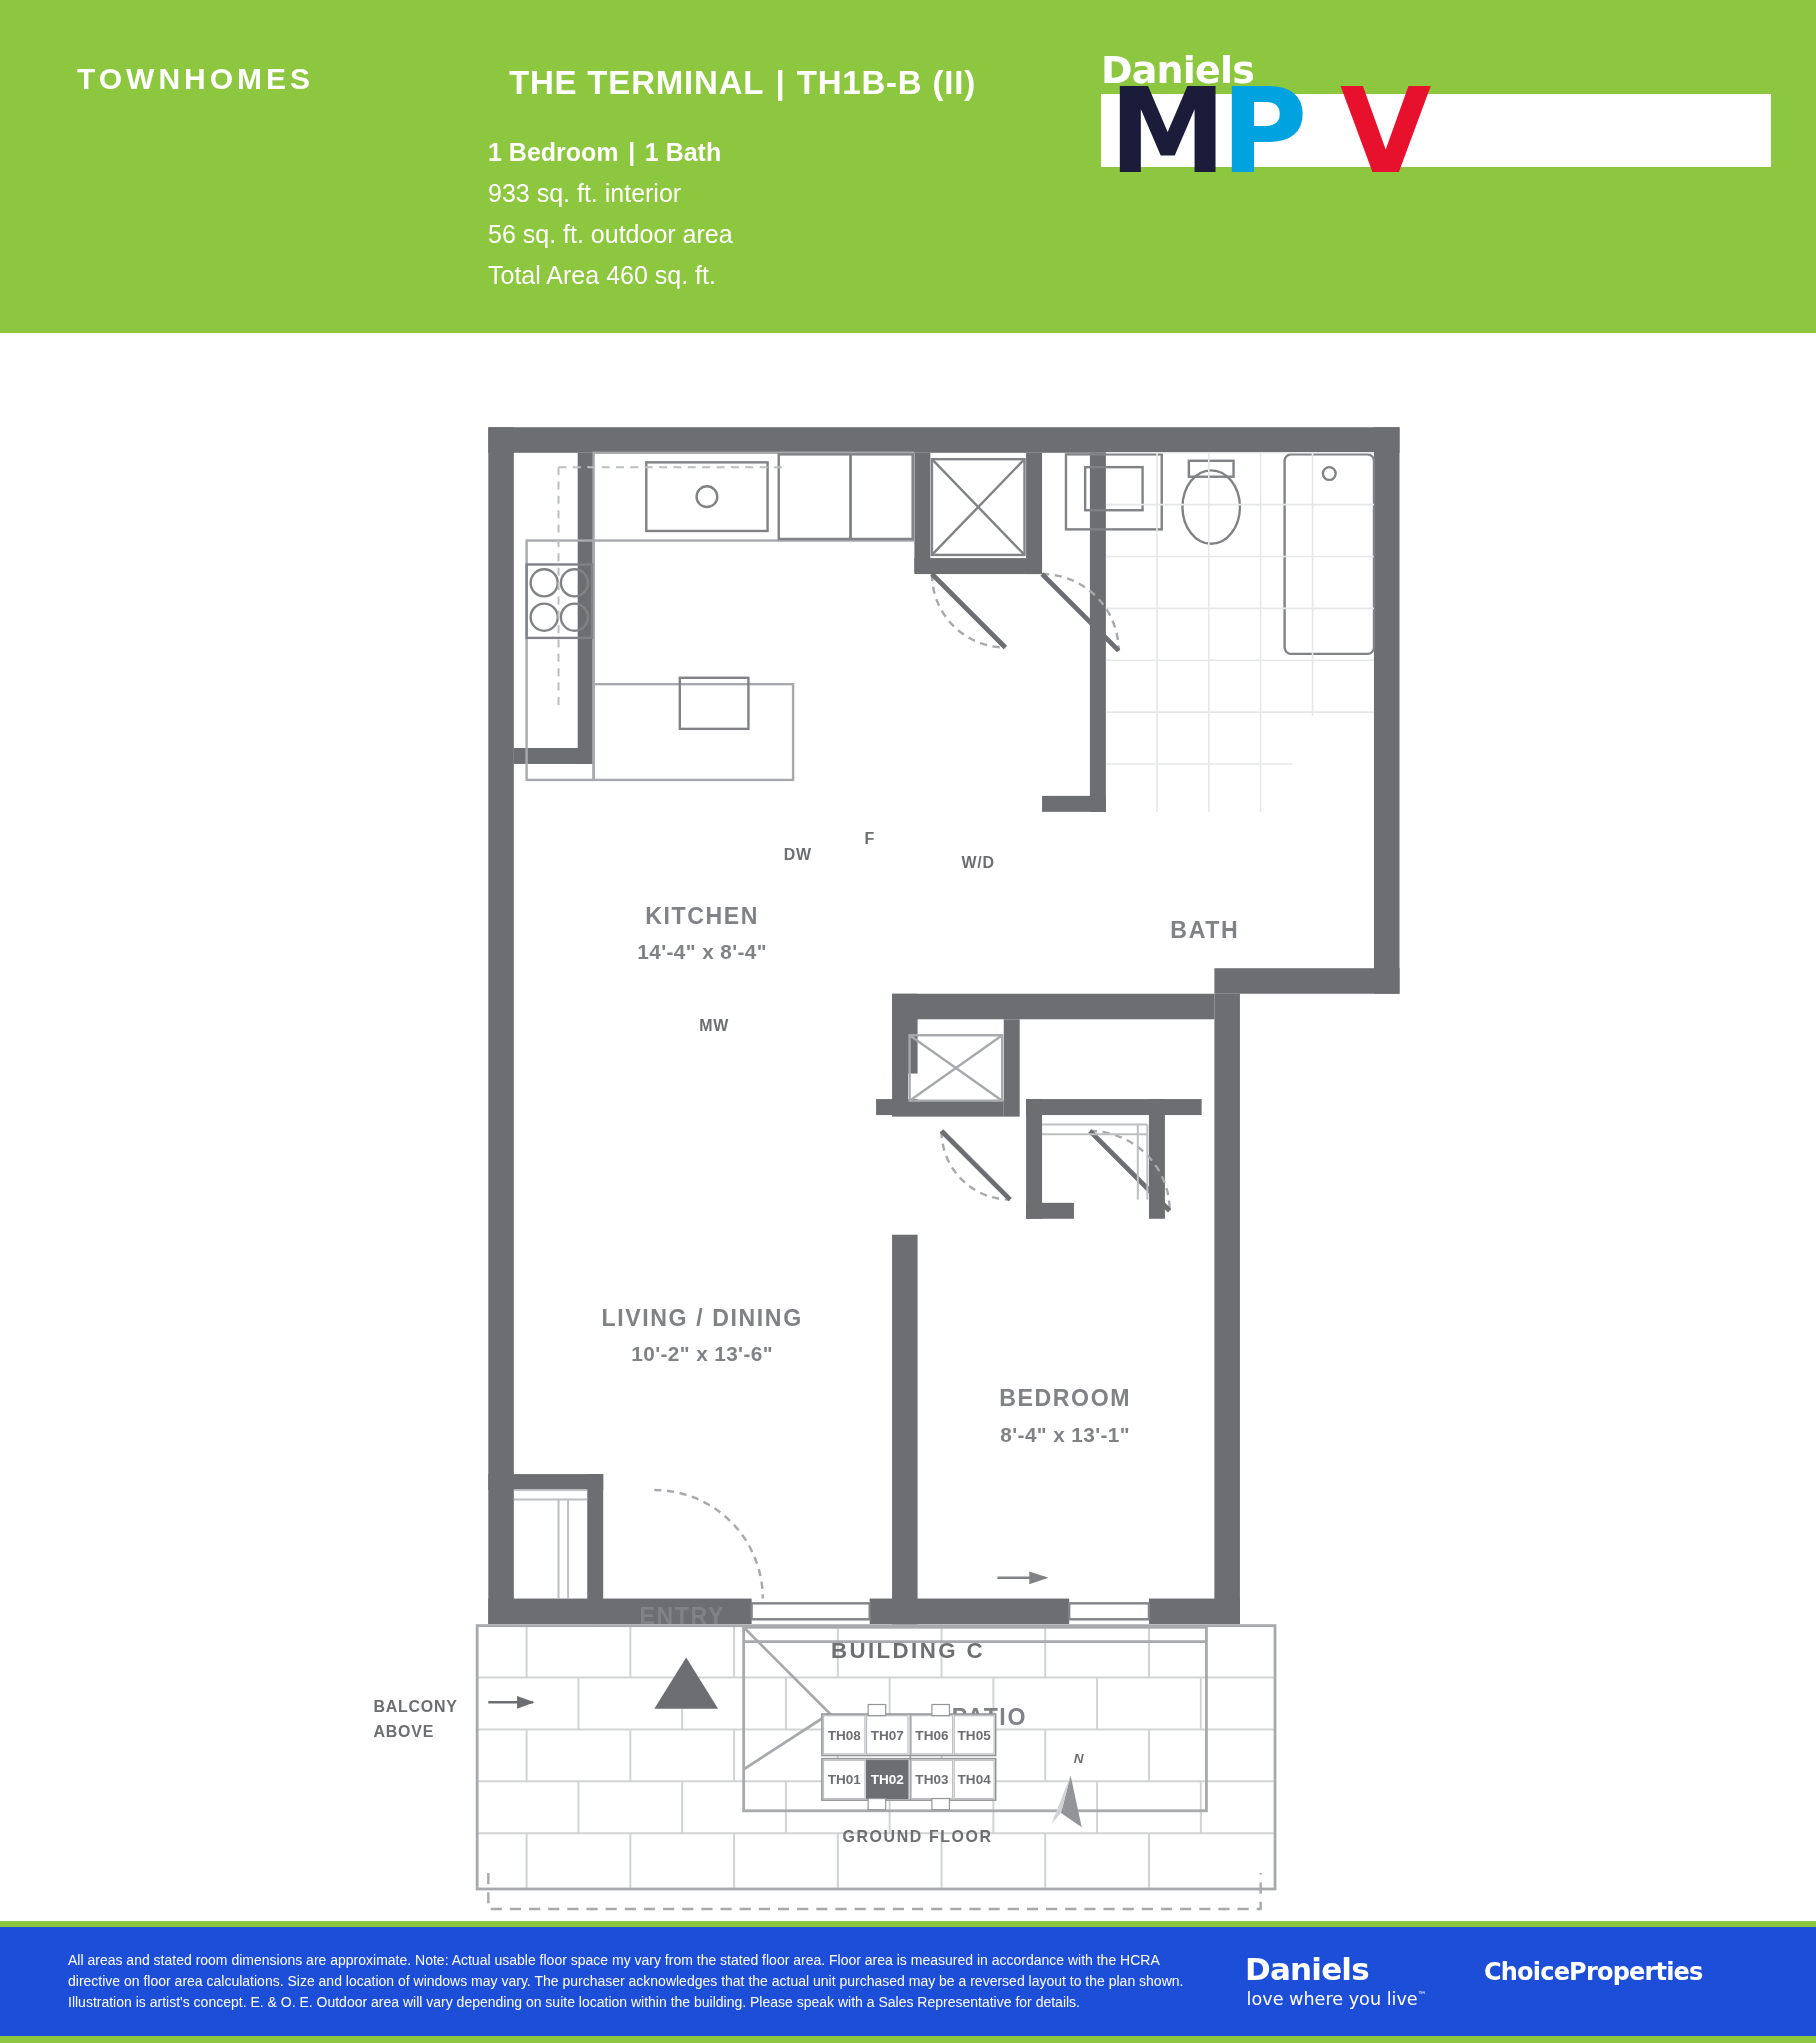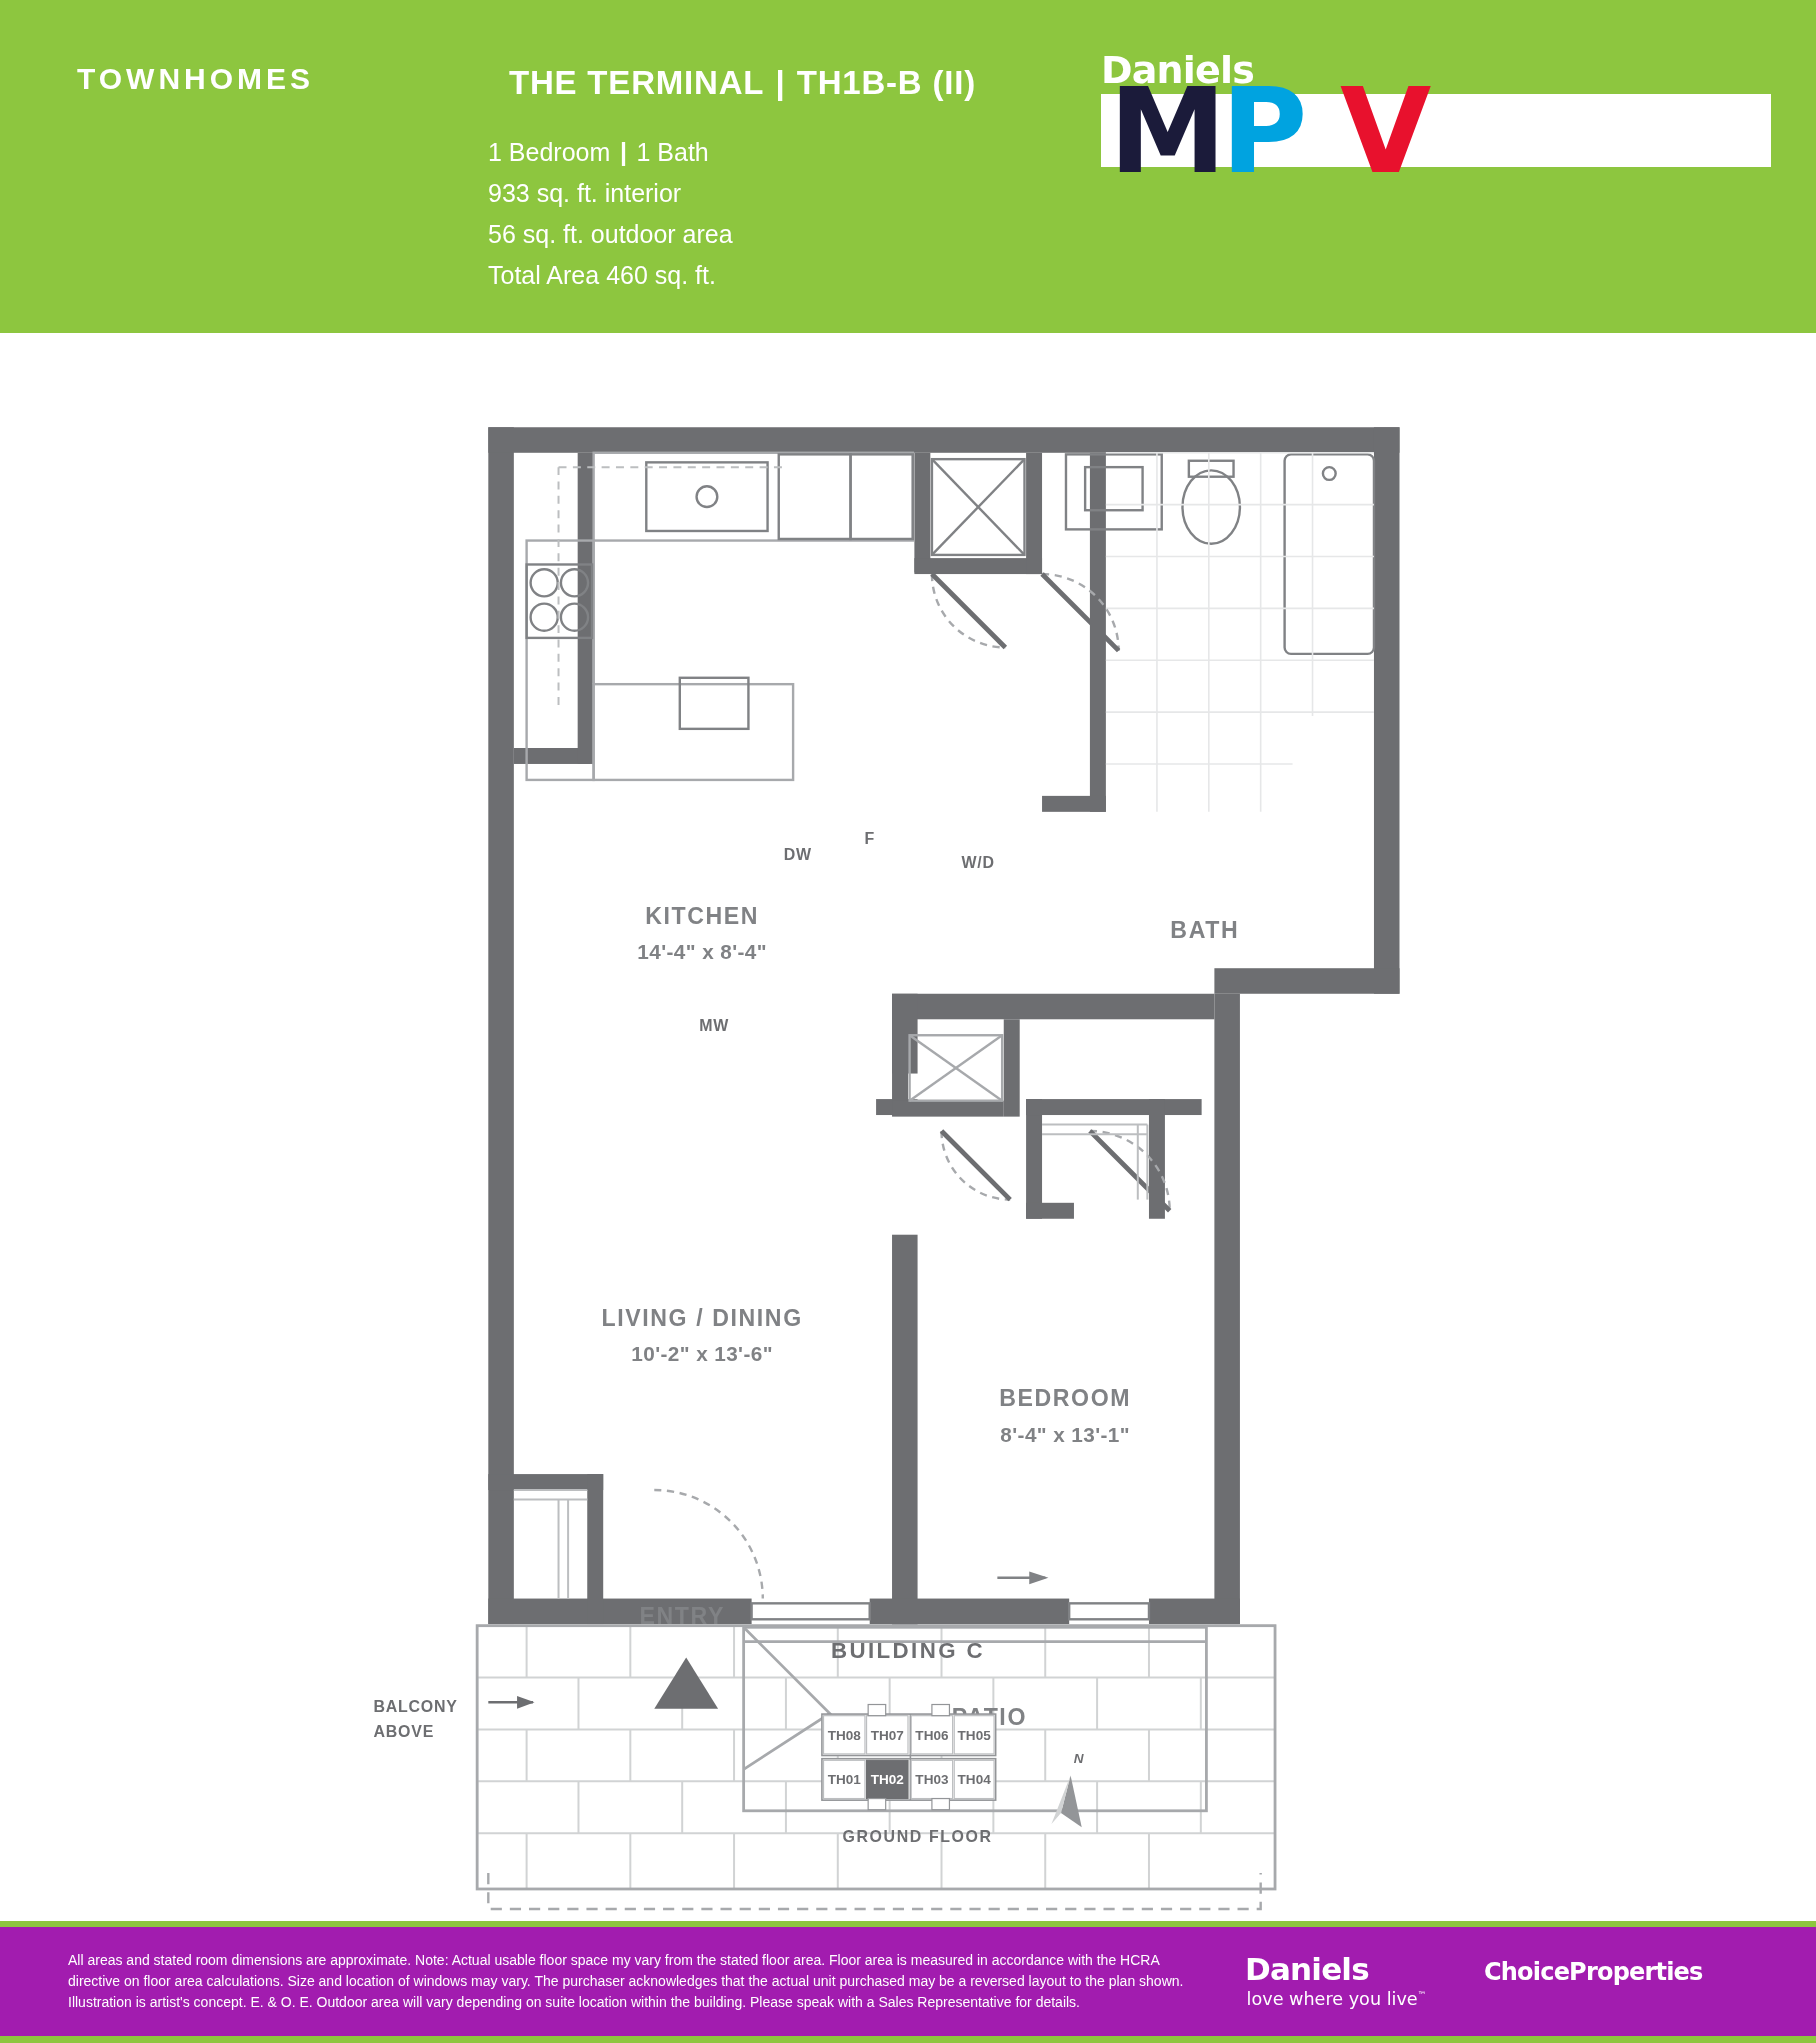--- a/index.html
+++ b/index.html
@@ -23,21 +23,21 @@
   }
   .plan-name{
     position:absolute;left:488px;top:64px;
     font-size:33px;font-weight:bold;color:#ffffff;letter-spacing:0.8px;margin-left:21px;
   }
   .plan-name .sep{padding:0 11.2px;font-weight:bold;}
   .plan-specs{
     position:absolute;left:488px;top:132px;
     font-size:25px;color:#ffffff;line-height:41px;
   }
-  .plan-specs .bold{font-weight:normal;margin-top:16px;}
+  .plan-specs .bold{font-weight:bold;margin-top:16px;}
   .plan-specs .sep{padding:0 9.6px;font-weight:bold;}
 
   
   .logo-block{position:absolute;left:1101px;top:48px;width:670px;height:160px;}
   .daniels-word{
     position:absolute;left:0;top:0;
     font-size:38px;font-weight:bold;color:#ffffff;letter-spacing:-0.8px;
     font-family:"DejaVu Sans", sans-serif;
   }
   .mpv-white{
@@ -72,21 +72,21 @@
   .th-label{font-size:17px;fill:#6d6e71;font-weight:bold;}
   .th-label-hl{font-size:17px;fill:#ffffff;font-weight:bold;}
   .gf-small{font-size:20px;fill:#6d6e71;font-weight:bold;letter-spacing:2px;}
 
   
   .footer{
     position:absolute;left:0;top:1921px;width:1816px;height:122px;
     background:#8dc63f;
   }
   .footer-inner{
-    position:absolute;left:0;top:6.4px;width:1816px;height:109px;background:#a21caf;
+    position:absolute;left:0;top:6.4px;width:1816px;height:109px;background:#1d4ed8;
   }
   .disclaimer{
     position:absolute;left:68px;top:22.3px;width:1117px;
     font-size:14px;line-height:21px;color:#ffffff;
   }
   .footer-logos{position:absolute;left:1245px;top:24px;width:527px;height:72px;}
   .dl-daniels{
     position:absolute;left:0;top:0;font-size:31px;font-weight:bold;color:#ffffff;
     font-family:"DejaVu Sans", sans-serif;letter-spacing:-0.8px;
   }

